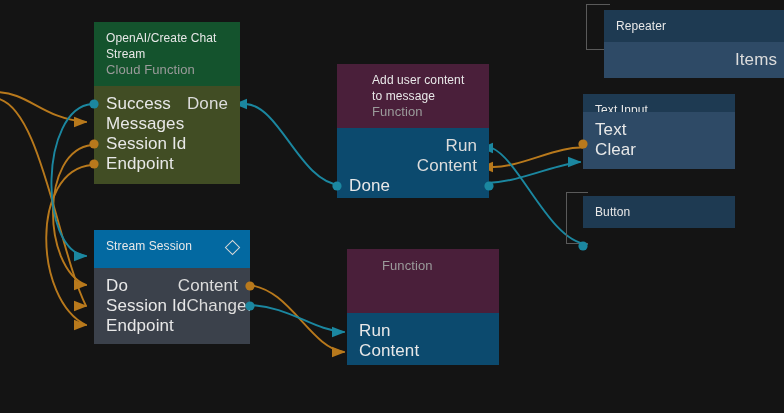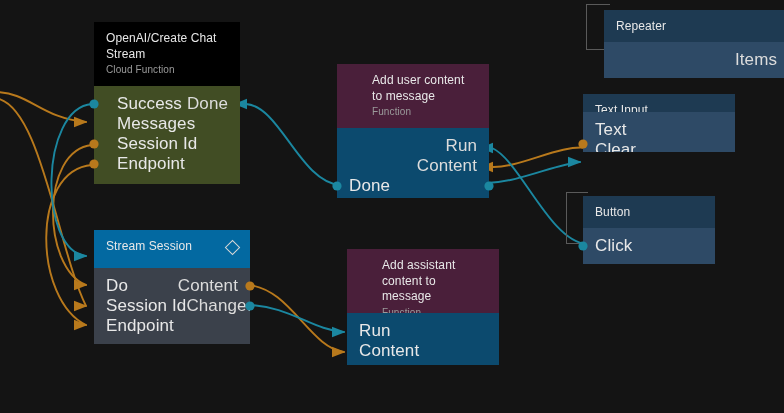--- a/index.html
+++ b/index.html
@@ -37,21 +37,21 @@
     justify-content: space-between;
   }
   .node-title {
     font-size: 12px;
     font-weight: 400;
     line-height: 15.5px;
     color: #e8e8e8;
     letter-spacing: 0.1px;
   }
   .node-subtitle {
-    font-size: 10px;
+    font-size: 13px;
     font-weight: 400;
     line-height: 15.5px;
     color: #9b9b9b;
     letter-spacing: 0.1px;
   }
   .node-body {
     box-sizing: border-box;
     position: relative;
     padding: 8px 0 10px 0;
   }
@@ -75,21 +75,21 @@
   .spacer { flex: 1 1 auto; }
   .diamond-icon {
     width: 11px;
     height: 11px;
     border: 1.6px solid #d6d6d6;
     transform: rotate(45deg);
     margin-top: 3px;
     box-sizing: border-box;
   }
   
-  .n-green  .node-header { background: #000000; }
+  .n-green  .node-header { background: #14532d; }
   .n-green  .node-body   { background: #414d24; }
   .n-magenta .node-header { background: #4a1f3a; padding-left: 35px; }
   .n-magenta .node-body   { background: #0c4a6e; }
   .n-blue   .node-header { background: #1e3a52; }
   .n-blue   .node-body   { background: #2e4a66; }
   .n-gray   .node-header { background: #0369a1; }
   .n-gray   .node-body   { background: #3b414b; }
   .frame-bracket {
     position: absolute;
     box-sizing: border-box;
@@ -139,21 +139,21 @@
       <div class="frame-bracket" style="left: 566px; top: 192px; width: 22px; height: 52px;"></div>
     </div>
   <div id="nodes-layer">
       <div class="node n-green" style="left: 94px; top: 22px; width: 146px;">
         <div class="node-header" style="height: 64px;">
           <div>
             <div class="node-title">OpenAI/Create Chat Stream</div>
             <div class="node-subtitle">Cloud Function</div>
           </div>
         </div>
-        <div class="node-body" style="height: 98px; padding-left: 11px;">
+        <div class="node-body" style="height: 98px;">
           <div class="port-row">
             <span class="port-label">Success</span>
             <span class="spacer"></span>
             <span class="port-label muted">Done</span>
           </div>
           <div class="port-row">
             <span class="port-label">Messages</span>
             <span class="spacer"></span>
             <span class="port-label muted"></span>
           </div>
@@ -215,21 +215,20 @@
           <div class="port-row">
             <span class="port-label">Endpoint</span>
             <span class="spacer"></span>
             <span class="port-label muted"></span>
           </div>
         </div>
       </div>
       <div class="node n-magenta" style="left: 347px; top: 249px; width: 152px;">
         <div class="node-header" style="height: 64px;">
           <div>
-            <div class="node-title">Add assistant content to message</div>
             <div class="node-subtitle">Function</div>
           </div>
         </div>
         <div class="node-body" style="height: 52px;">
           <div class="port-row">
             <span class="port-label">Run</span>
             <span class="spacer"></span>
             <span class="port-label muted"></span>
           </div>
           <div class="port-row">
@@ -252,44 +251,37 @@
             <span class="port-label muted">Items</span>
           </div>
         </div>
       </div>
       <div class="node n-blue" style="left: 583px; top: 94px; width: 152px;">
         <div class="node-header" style="height: 15px;">
           <div>
             <div class="node-title">Text Input</div>
           </div>
         </div>
-        <div class="node-body" style="height: 40px;">
+        <div class="node-body" style="height: 57px;">
           <div class="port-row">
             <span class="port-label">Text</span>
             <span class="spacer"></span>
             <span class="port-label muted"></span>
           </div>
           <div class="port-row">
             <span class="port-label">Clear</span>
             <span class="spacer"></span>
             <span class="port-label muted"></span>
           </div>
         </div>
       </div>
-      <div class="node n-blue" style="left: 583px; top: 196px; width: 132px;">
+      <div class="node n-blue" style="left: 583px; top: 196px; width: 152px;">
         <div class="node-header" style="height: 32px;">
           <div>
             <div class="node-title">Button</div>
-          </div>
-        </div>
-        <div class="node-body" style="height: 36px;">
-          <div class="port-row">
-            <span class="port-label">Click</span>
-            <span class="spacer"></span>
-            <span class="port-label muted"></span>
           </div>
         </div>
       </div>
     </div>
   <svg id="dot-layer" style="position:absolute;left:0;top:0;width:784px;height:413px;pointer-events:none" viewBox="0 0 784 413" xmlns="http://www.w3.org/2000/svg">
       <circle cx="94" cy="104" r="4.6" fill="#1b87a0"></circle>
       <circle cx="94" cy="144" r="4.6" fill="#b8791c"></circle>
       <circle cx="94" cy="164" r="4.6" fill="#b8791c"></circle>
       <circle cx="337" cy="186" r="4.6" fill="#1b87a0"></circle>
       <circle cx="489" cy="186" r="4.6" fill="#1b87a0"></circle>

